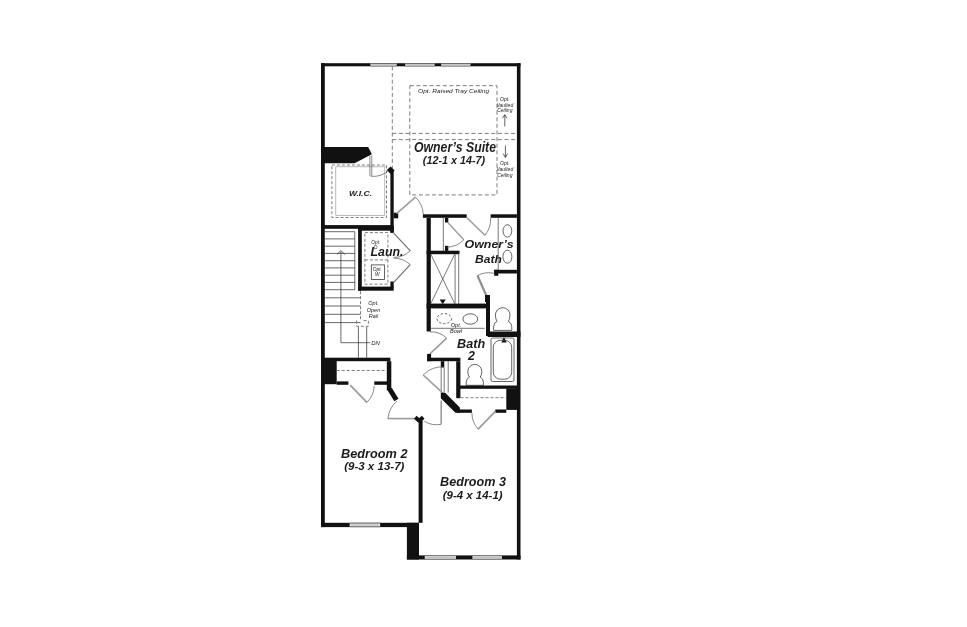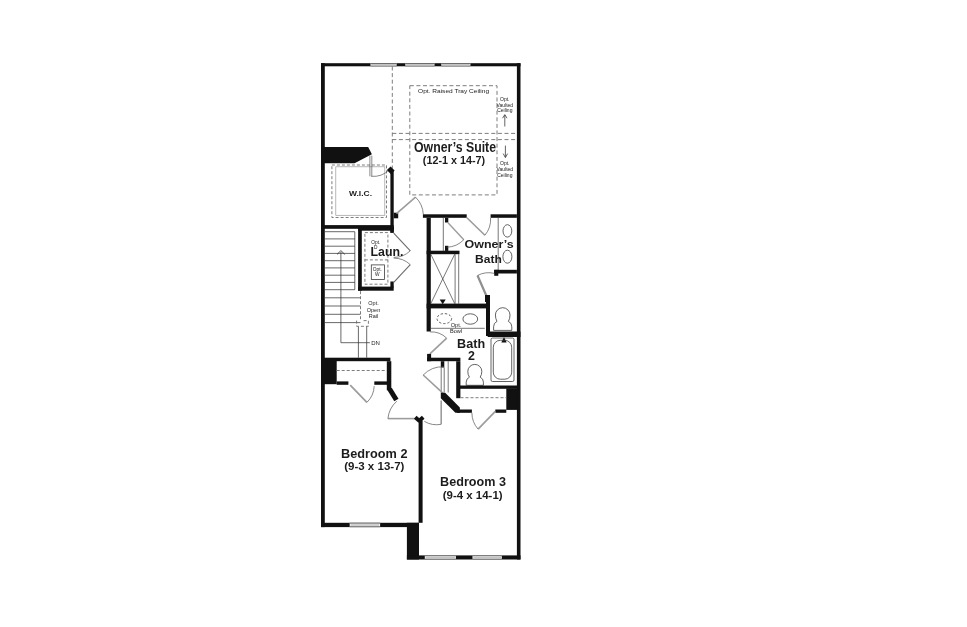--- a/index.html
+++ b/index.html
@@ -1,17 +1,17 @@
 <!DOCTYPE html>
 <html><head>
 <meta charset="utf-8">
 <style>
   html,body{margin:0;padding:0;background:#ffffff;}
   #canvas{position:relative;width:967px;height:627px;background:#ffffff;overflow:hidden;
-    font-family:"Liberation Sans", sans-serif;}
+    font-family:"Liberation Sans", sans-serif;font-style:italic;}
   svg{position:absolute;left:0;top:0;}
   text{font-family:"Liberation Sans", sans-serif;}
 </style>
 </head>
 <body>
 <div id="canvas">
 <svg width="967" height="627" viewBox="0 0 967 627">
 
 <rect x="321.0" y="63.2" width="3.8" height="463.9" fill="#111111"></rect>
 

